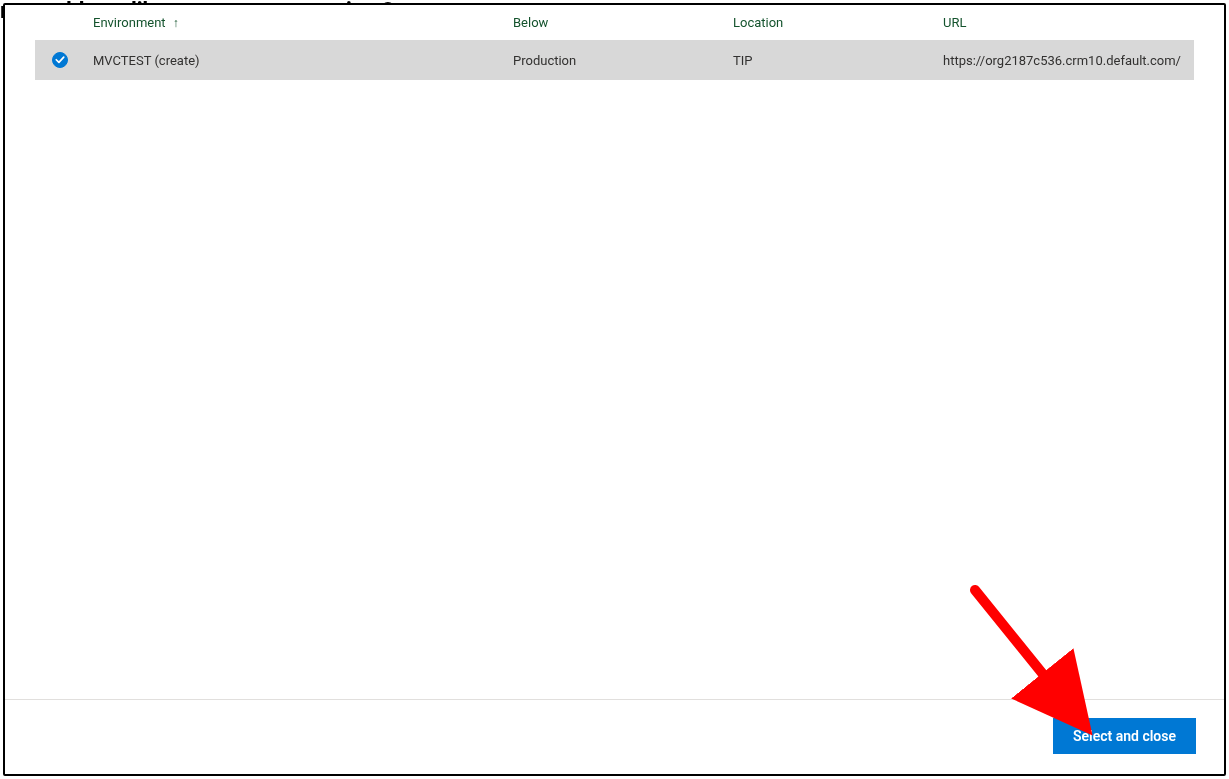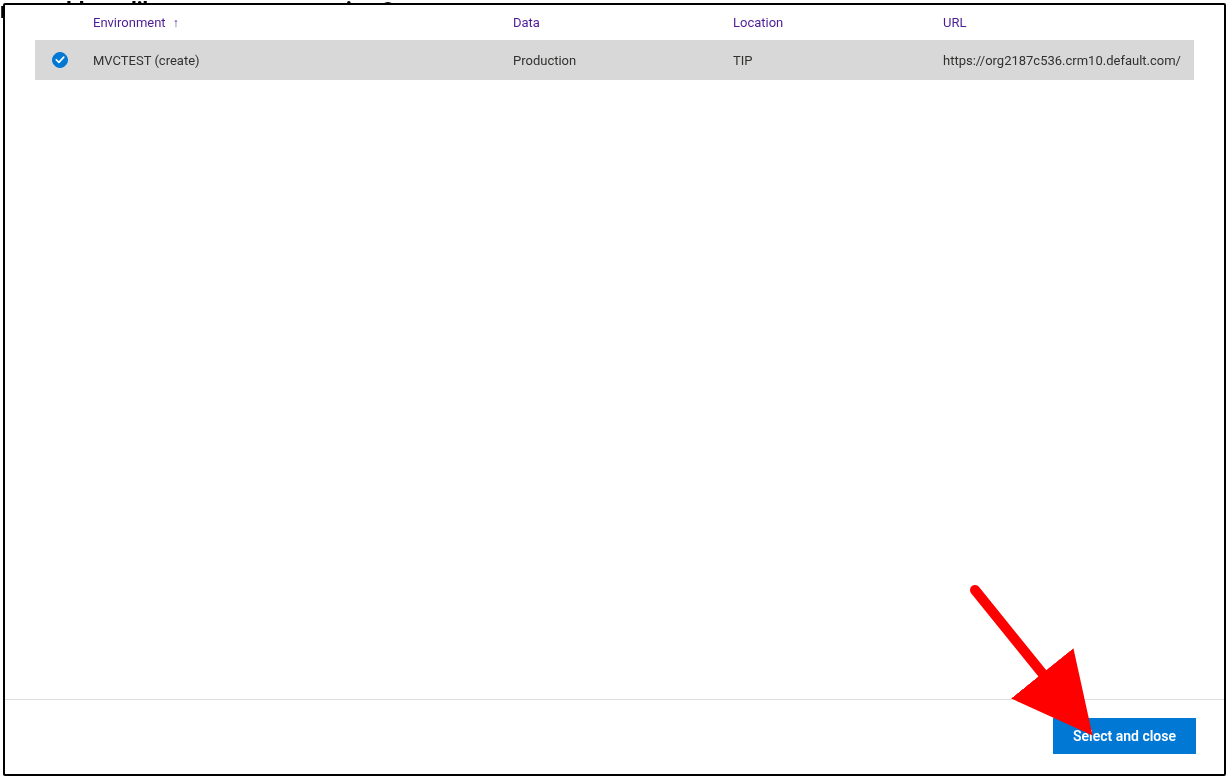--- a/index.html
+++ b/index.html
@@ -57,21 +57,21 @@
   }
   col.col-sel  { width: 50px; }
   col.col-env  { width: 420px; }
   col.col-type { width: 220px; }
   col.col-loc  { width: 210px; }
   col.col-url  { width: auto; }
   thead th {
     text-align: left;
     font-size: 13px;
     font-weight: 400;
-    color: #4c1d95;
+    color: #14532d;
     padding: 10px 8px;
     white-space: nowrap;
     user-select: none;
   }
   thead th.sortable { cursor: pointer; }
   .sort-arrow { margin-left: 4px; font-size: 12px; }
   tbody td {
     font-size: 13px;
     padding: 12px 8px;
     vertical-align: middle;
@@ -134,21 +134,21 @@
           <col class="col-url">
       </colgroup>
       <thead>
         <tr>
           <th></th>
           <th class="sortable">
             <span>Environment</span>
             <span class="sort-arrow">↑</span>
           </th>
           <th class="sortable">
-            <span>Data</span>
+            <span>Below</span>
           </th>
           <th class="sortable">
             <span>Location</span>
           </th>
           <th class="sortable">
             <span>URL</span>
           </th>
         </tr>
       </thead>
       <tbody>

